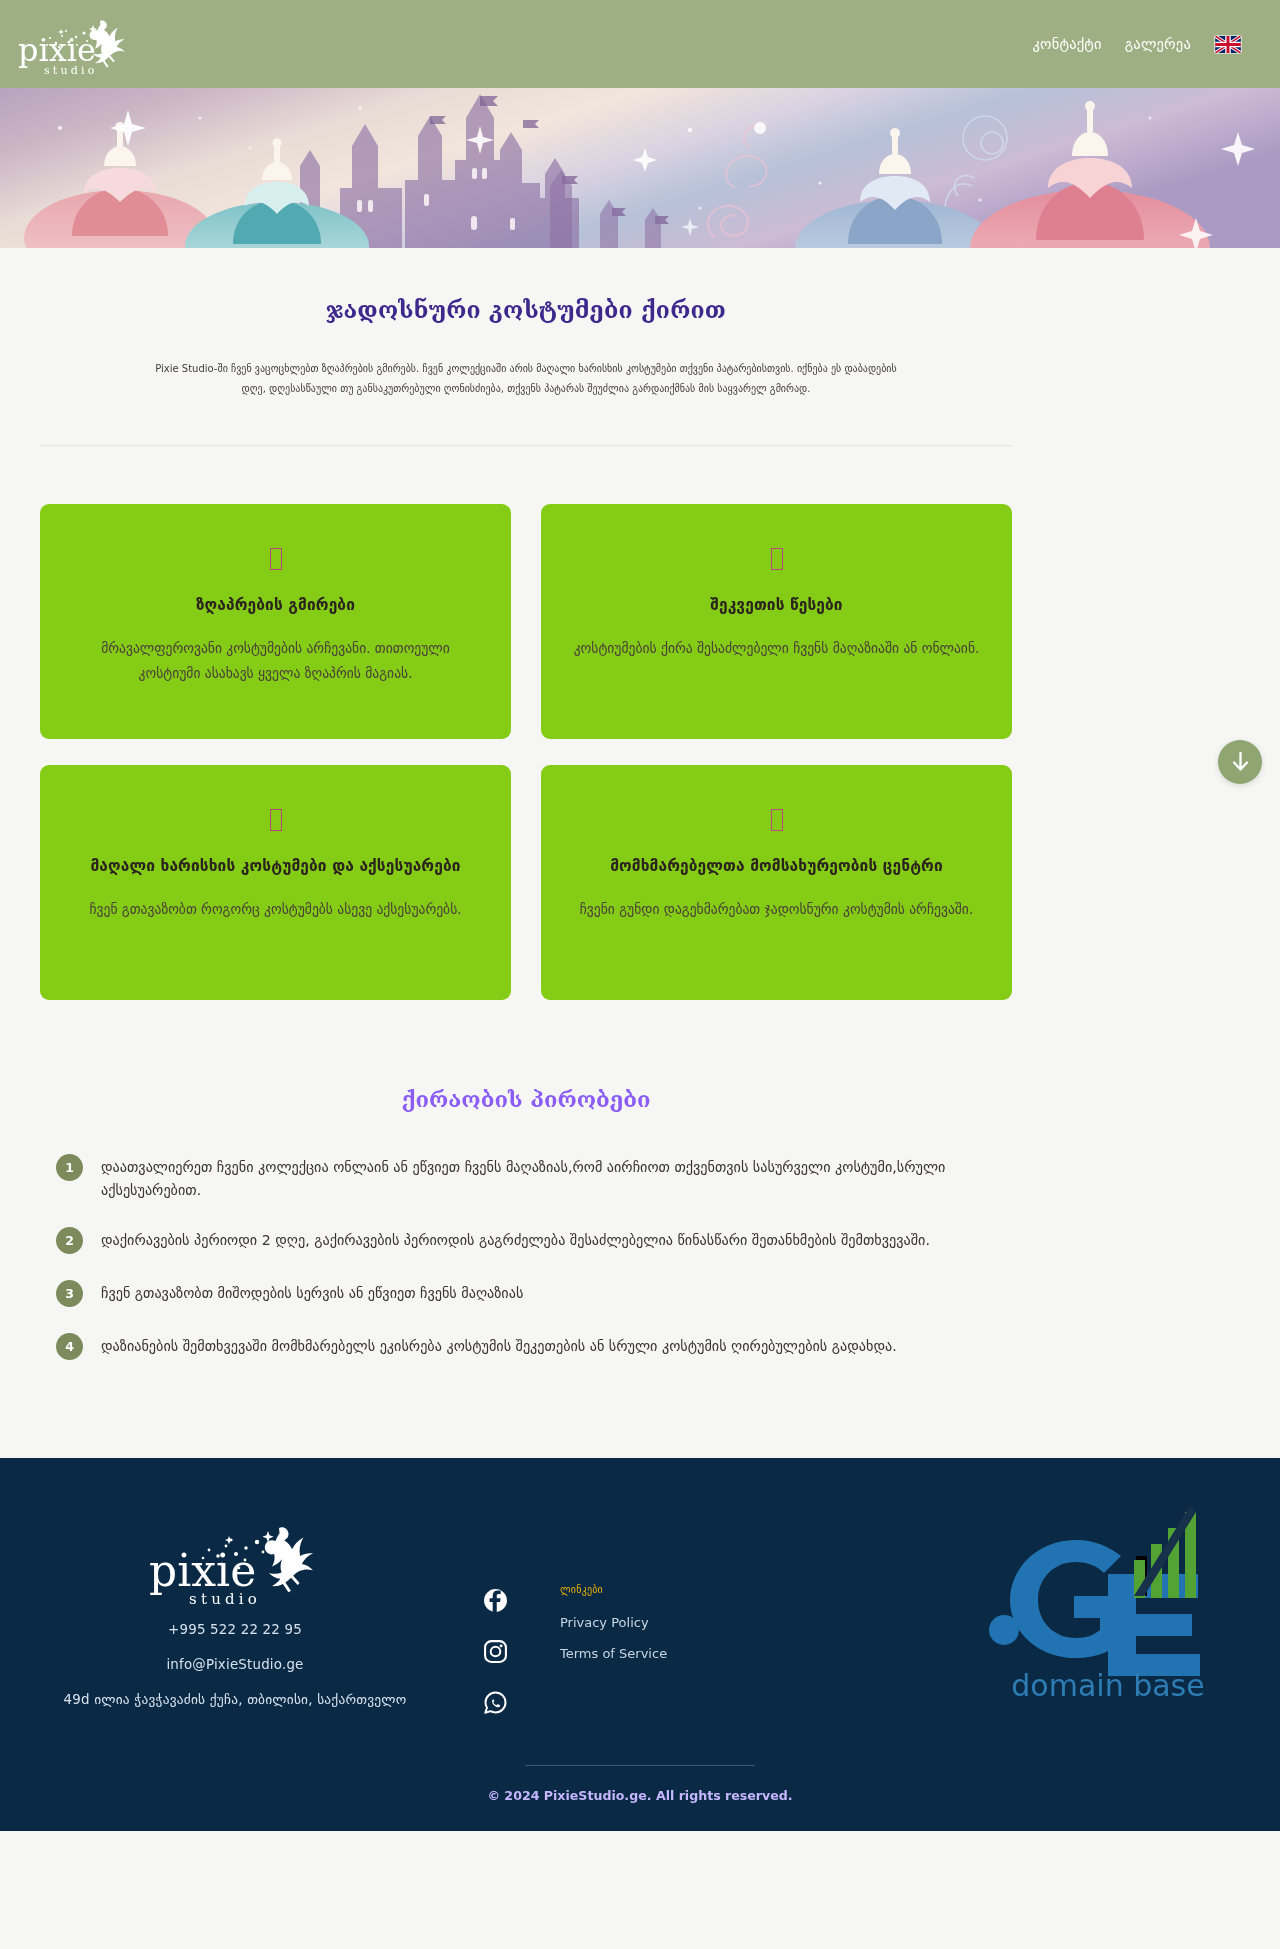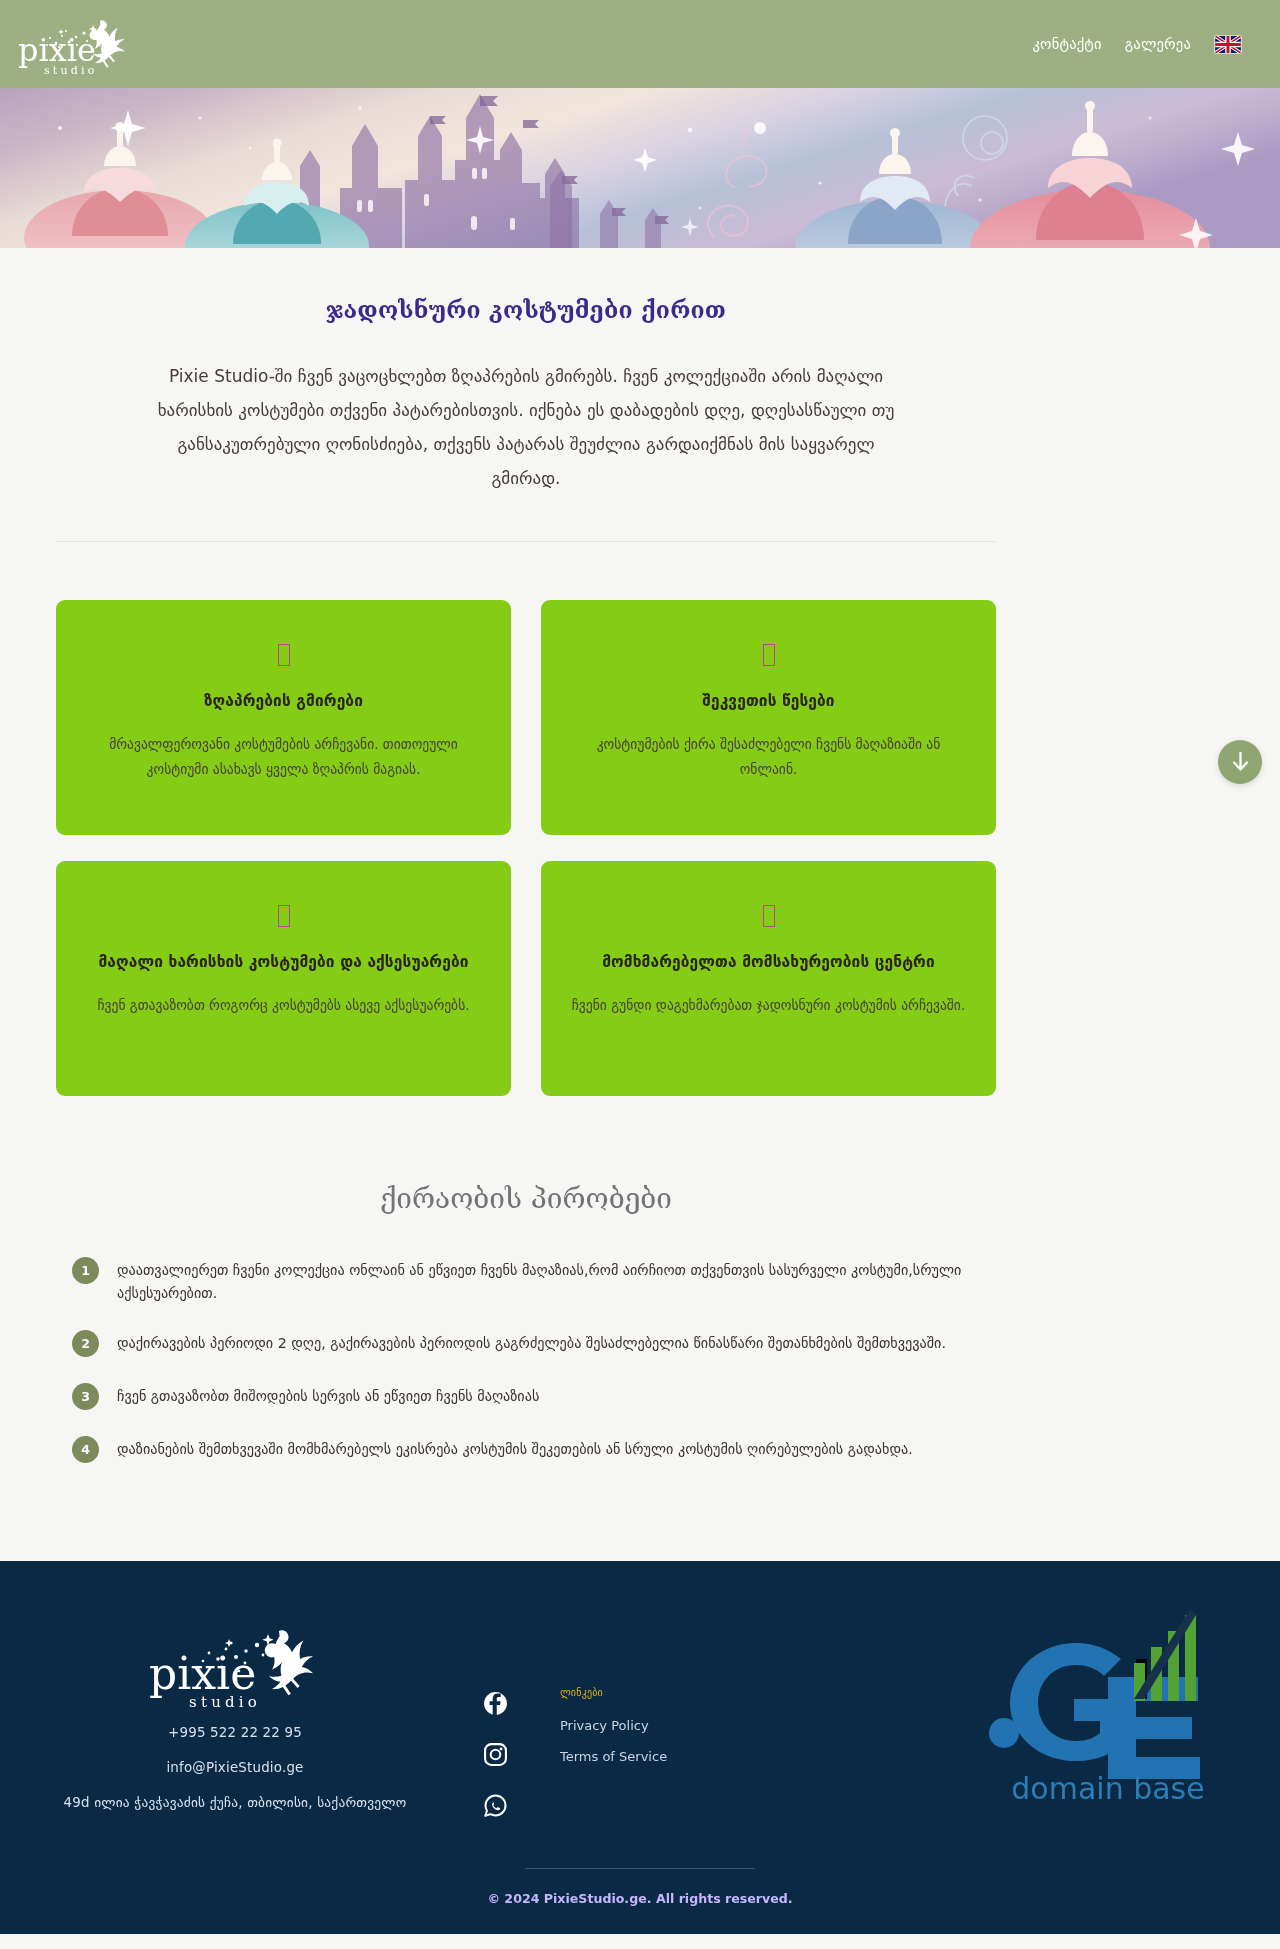--- a/index.html
+++ b/index.html
@@ -47,34 +47,34 @@
   
   .hero {
     position:relative;
     height:160px;
     overflow:hidden;
     background:linear-gradient(105deg,#b9a6bd 0%,#c8b3c4 12%,#e5d7d3 30%,#f0e2da 42%,#ded4e0 58%,#b9c2d8 70%,#c9b9d2 84%,#b0a0c6 100%);
   }
   .hero svg { position:absolute; inset:0; width:100%; height:100%; display:block; }
 
   
-  .wrap { width:1052px; padding:0 56px; }
+  .wrap { width:1052px; padding:0 40px; }
   .intro { padding:48px 0 0; text-align:center; }
   .page-title {
     font-family:"DejaVu Serif", serif;
     color:#3b2a8c;
     font-size:23px;
     font-weight:700;
     letter-spacing:.2px;
     margin-bottom:36px;
   }
   .intro-text {
     max-width:760px;
     margin:0 auto;
-    font-size:17px;
+    font-size:10px;
     line-height:2.0;
     color:#463c37;
   }
   .divider {
     height:1px;
     background:#e6e4e0;
     margin:46px 0 0;
   }
 
   
@@ -117,23 +117,23 @@
     color:#4a403a;
     max-width:430px;
     margin:0 auto;
   }
 
   
   .terms { padding:86px 0 0; }
   .terms-title {
     font-family:"DejaVu Serif", serif;
     text-align:center;
-    color:#737373;
-    font-size:28px;
-    font-weight:400;
+    color:#8b5cf6;
+    font-size:22px;
+    font-weight:700;
     margin-bottom:44px;
   }
   .term-row {
     display:flex;
     align-items:flex-start;
     gap:18px;
     padding:0 16px 28px 16px;
   }
   .term-num {
     flex:0 0 auto;

